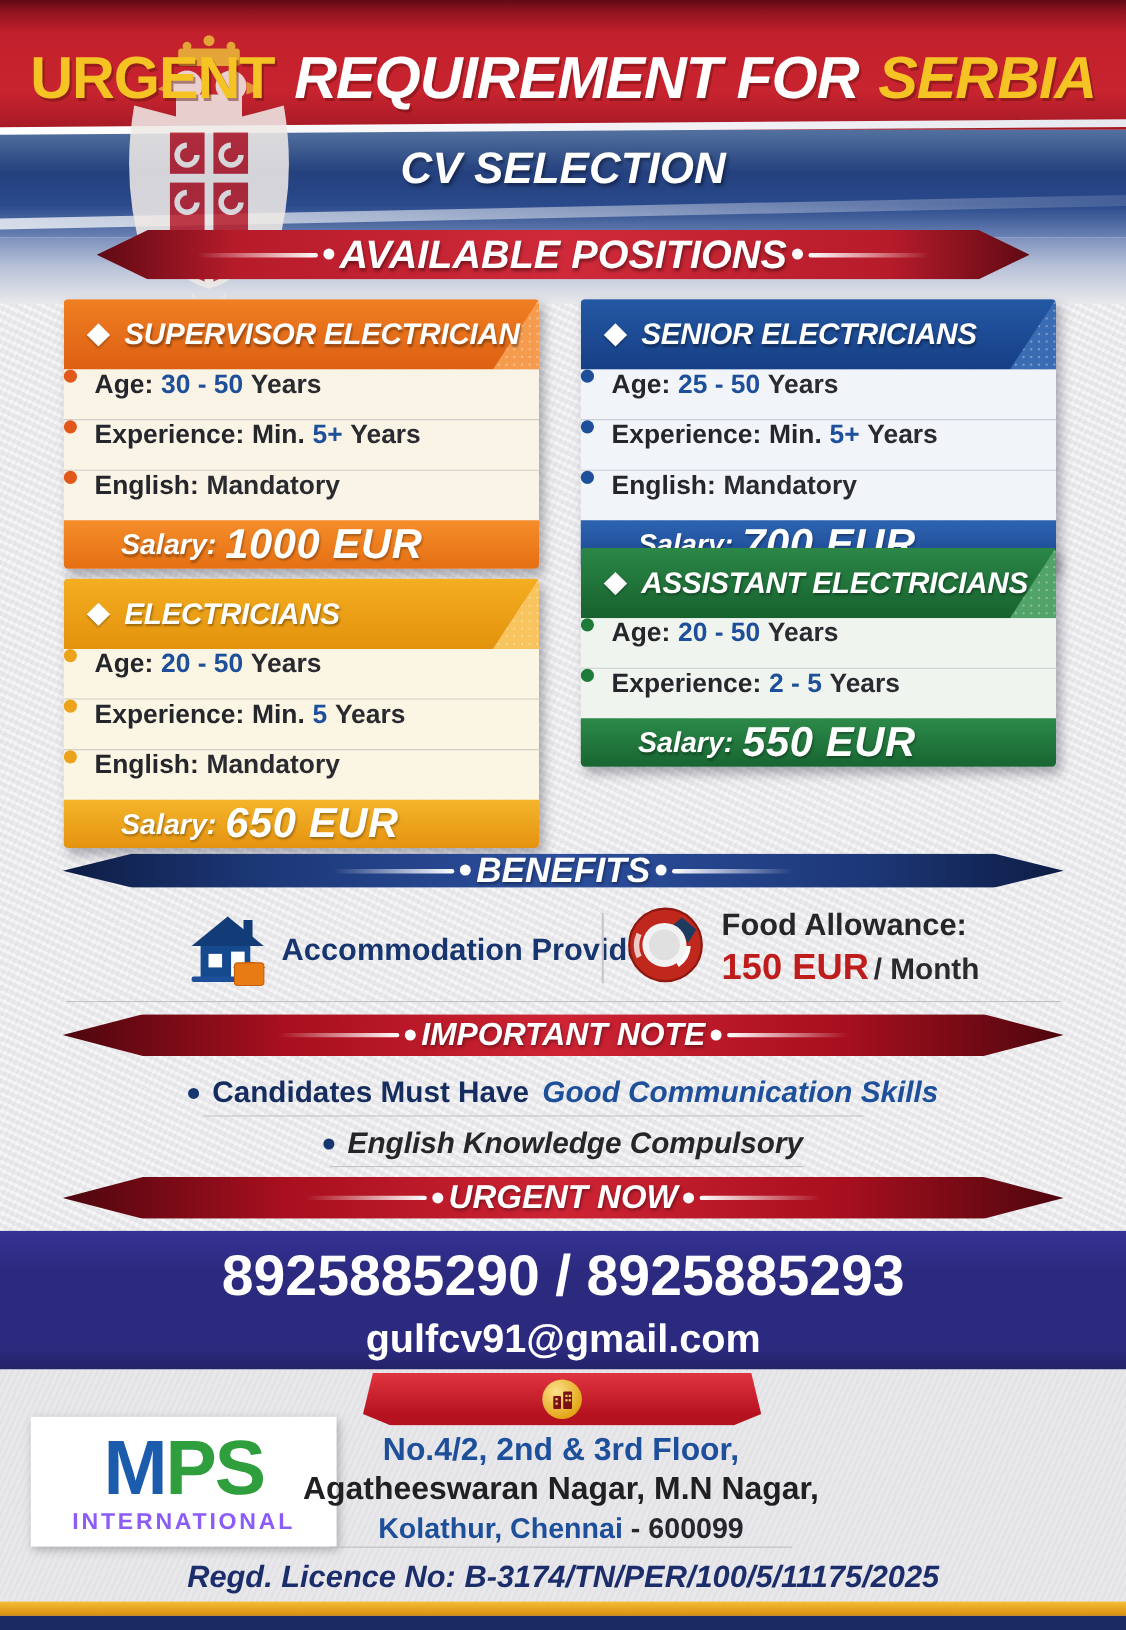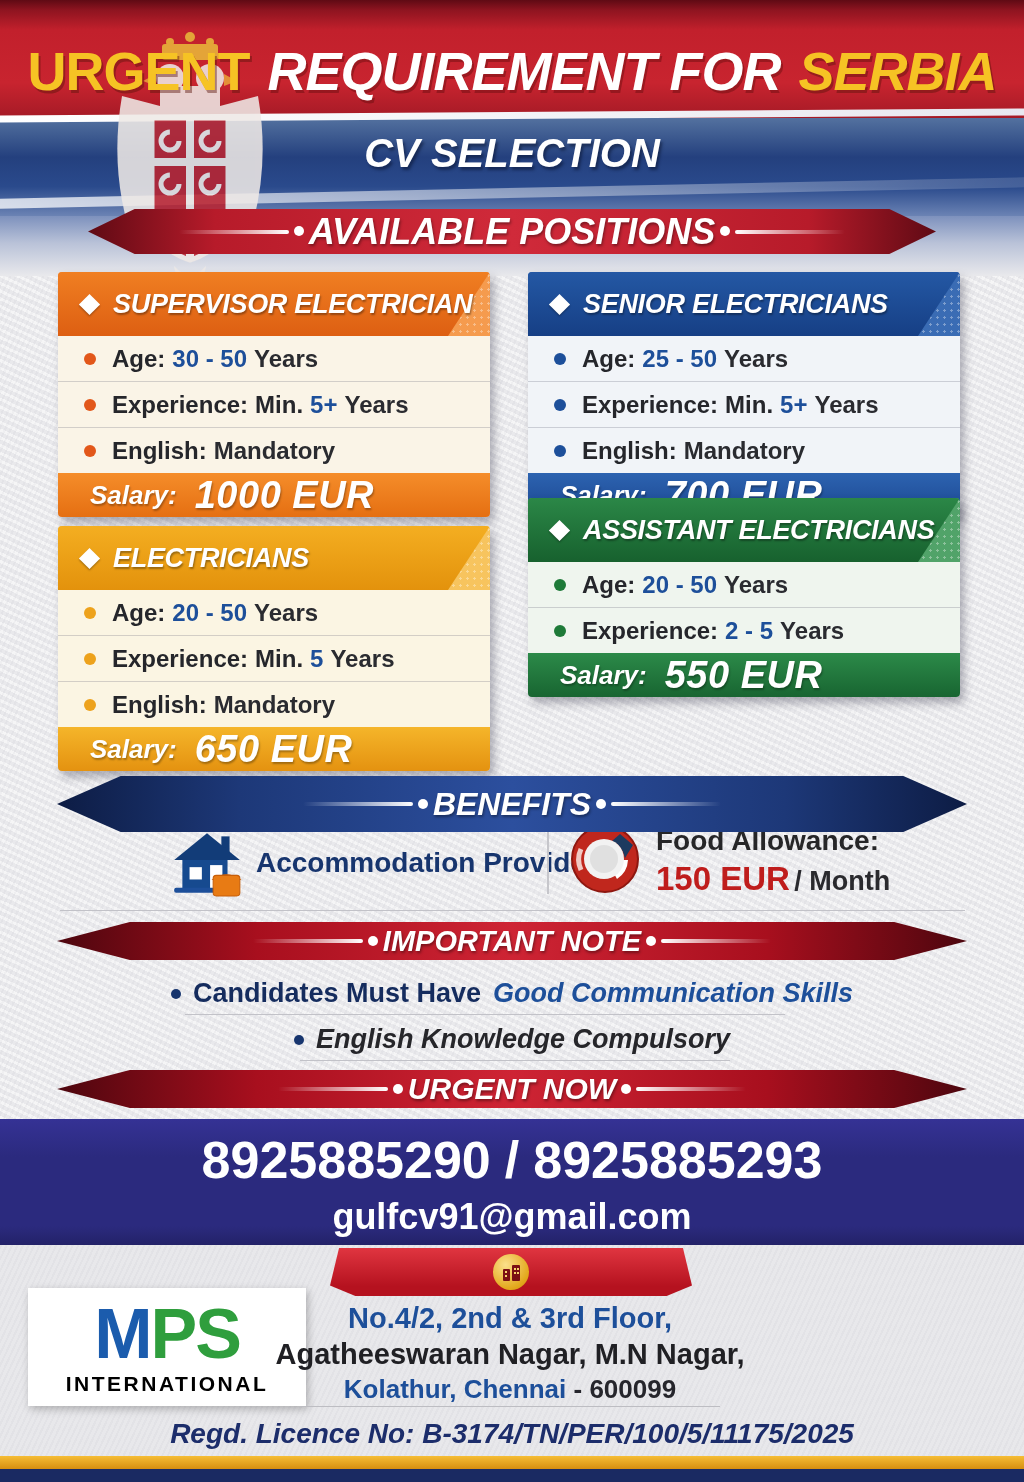--- a/index.html
+++ b/index.html
@@ -30,44 +30,44 @@
   .ribbon{display:flex;align-items:center;justify-content:center;font-style:italic;font-weight:800;color:#fff;z-index:6;
     text-shadow:1px 2px 3px rgba(0,0,0,.4);white-space:nowrap;}
   .fl{position:relative;flex:0 0 110px;height:4px;border-radius:2px;}
   .fl-l{background:linear-gradient(90deg,rgba(255,255,255,0),#fff);margin-right:20px;}
   .fl-l::after{content:"";position:absolute;right:-15px;top:-3.5px;width:10px;height:10px;border-radius:50%;background:#fff;}
   .fl-r{background:linear-gradient(270deg,rgba(255,255,255,0),#fff);margin-left:20px;}
   .fl-r::before{content:"";position:absolute;left:-15px;top:-3.5px;width:10px;height:10px;border-radius:50%;background:#fff;}
   .rib-avail{left:88px;top:209px;width:848px;height:45px;font-size:36px;
     clip-path:polygon(0 50%,5.5% 0,94.5% 0,100% 50%,94.5% 100%,5.5% 100%);
     background:linear-gradient(90deg,#5f0a14,#b71b2a 15%,#d02a3a 50%,#b71b2a 85%,#5f0a14);}
-  .rib-benefits{left:57px;top:776px;width:910px;height:56px;font-size:32px;
+  .rib-benefits{left:57px;top:776px;width:910px;height:31px;font-size:32px;
     clip-path:polygon(0 50%,7% 0,93% 0,100% 50%,93% 100%,7% 100%);
     background:linear-gradient(90deg,#0d1c44,#1d3878 20%,#2c4f9e 50%,#1d3878 80%,#0d1c44);}
   .ribbon-red2{background:linear-gradient(90deg,#4d060e,#a80f1e 22%,#ce2434 50%,#a80f1e 78%,#4d060e);}
   .rib-note{left:57px;top:922px;width:910px;height:38px;font-size:29px;
     clip-path:polygon(0 50%,8% 0,92% 0,100% 50%,92% 100%,8% 100%);}
   .rib-contact{left:57px;top:1070px;width:910px;height:38px;font-size:30px;
     clip-path:polygon(0 50%,8% 0,92% 0,100% 50%,92% 100%,8% 100%);}
   
   .card{position:absolute;width:432px;z-index:5;box-shadow:4px 6px 10px rgba(40,40,60,.35);border-radius:4px;}
   .card-hdr{position:relative;height:64px;border-radius:4px 4px 0 0;overflow:hidden;}
   .hdr-fill{position:absolute;inset:0;background-image:radial-gradient(rgba(255,255,255,.35) 1px,transparent 1.4px);background-size:7px 7px;}
   .hdr-main{position:absolute;inset:0;clip-path:polygon(0 0,100% 0,calc(100% - 42px) 100%,0 100%);}
   .hdr-inner{position:relative;z-index:2;height:100%;display:flex;align-items:center;padding-left:24px;color:#fff;
     font-style:italic;font-weight:800;font-size:27px;letter-spacing:-.3px;text-shadow:1px 2px 2px rgba(0,0,0,.35);white-space:nowrap;}
   .dia{width:15px;height:15px;background:#fff;transform:rotate(45deg);margin-right:16px;flex:0 0 auto;box-shadow:1px 1px 2px rgba(0,0,0,.3);}
-  .drow{height:45px;display:flex;align-items:center;padding-left:26px;font-size:24px;border-bottom:1px solid rgba(90,90,110,.25);white-space:nowrap;}
+  .drow{height:45px;display:flex;font-size:24px;border-bottom:1px solid rgba(90,90,110,.25);white-space:nowrap;}
   .drow:last-child{border-bottom:none;}
   .dot{width:12px;height:12px;border-radius:50%;margin-right:16px;flex:0 0 auto;}
   .dl,.dp{font-weight:700;color:#25262b;margin-right:7px;}
   .dn{font-weight:800;color:#1d4f9a;margin-right:7px;}
   .dp:empty,.dn:empty{display:none;}
   .dx{font-weight:600;color:#2a2b30;}
-  .card-sal{height:44px;display:flex;align-items:center;padding-left:32px;gap:18px;border-radius:0 0 4px 4px;color:#fff;
+  .card-sal{height:44px;display:flex;align-items:center;padding-left:52px;gap:8px;border-radius:0 0 4px 4px;color:#fff;
     text-shadow:1px 2px 2px rgba(0,0,0,.3);}
   .sal-l{font-style:italic;font-weight:700;font-size:26px;}
   .sal-v{font-style:italic;font-weight:900;font-size:38px;letter-spacing:.5px;}
   .c-orange .hdr-fill{background-color:#f59b4e;}
   .c-orange .hdr-main{background:linear-gradient(180deg,#f07f22,#dd5f12);}
   .c-orange .card-body{background:#faf4e7;}
   .c-orange .dot{background:#e2571a;}
   .c-orange .card-sal{background:linear-gradient(180deg,#f58d2a,#e56f12);}
   .c-blue .hdr-fill{background-color:#3a6cb4;}
   .c-blue .hdr-main{background:linear-gradient(180deg,#2458a4,#163f85);}
@@ -117,21 +117,21 @@
   .mps-ribbon{left:330px;top:1248px;width:362px;height:48px;z-index:6;display:flex;align-items:center;justify-content:center;gap:10px;
     color:#fff;font-style:italic;font-weight:800;font-size:27px;white-space:nowrap;
     clip-path:polygon(2.5% 0,97.5% 0,100% 78%,93% 100%,7% 100%,0 78%);
     background:linear-gradient(180deg,#e03540,#b5121f 80%);text-shadow:1px 2px 2px rgba(0,0,0,.35);}
   .gold-circle{width:36px;height:36px;border-radius:50%;flex:0 0 auto;display:flex;align-items:center;justify-content:center;
     background:radial-gradient(circle at 35% 30%,#fbe08a,#e3a81c 70%,#c98d0e);}
   .logo-box{left:28px;top:1288px;width:278px;height:118px;background:#fff;z-index:6;box-shadow:2px 3px 8px rgba(0,0,0,.25);
     display:flex;flex-direction:column;align-items:center;justify-content:center;}
   .logo-mps{font-size:70px;font-weight:900;line-height:1;letter-spacing:-2px;}
   .lm{color:#1b5cad;}.lp{color:#2f9e3d;}.ls{color:#2f9e3d;}
-  .logo-sub{font-size:21px;font-weight:700;letter-spacing:2.5px;color:#000000;margin-top:3px;}
+  .logo-sub{font-size:21px;font-weight:700;letter-spacing:2.5px;color:#8b5cf6;margin-top:3px;}
   .addr{left:270px;width:480px;text-align:center;z-index:6;white-space:nowrap;}
   .addr1{top:1302px;font-size:29px;font-weight:800;color:#1d4f9a;}
   .addr2{top:1338px;font-size:29px;font-weight:700;color:#202024;}
   .addr3{top:1374px;font-size:26px;font-weight:800;}
   .a3b{color:#1d4f9a;}.a3d{color:#26262c;}
   .hl-addr{left:300px;top:1406px;width:420px;background:#bdbdc2;z-index:6;}
   .licence{left:0;top:1418px;width:100%;text-align:center;z-index:6;font-size:28px;font-style:italic;color:#1c2d6b;white-space:nowrap;}
   .lic-label{font-weight:600;}
   .lic-value{font-weight:700;text-align:center;}
   .stripe-gold{left:0;top:1456px;width:100%;height:13px;background:linear-gradient(180deg,#f6bd35,#d68e10);z-index:6;}

